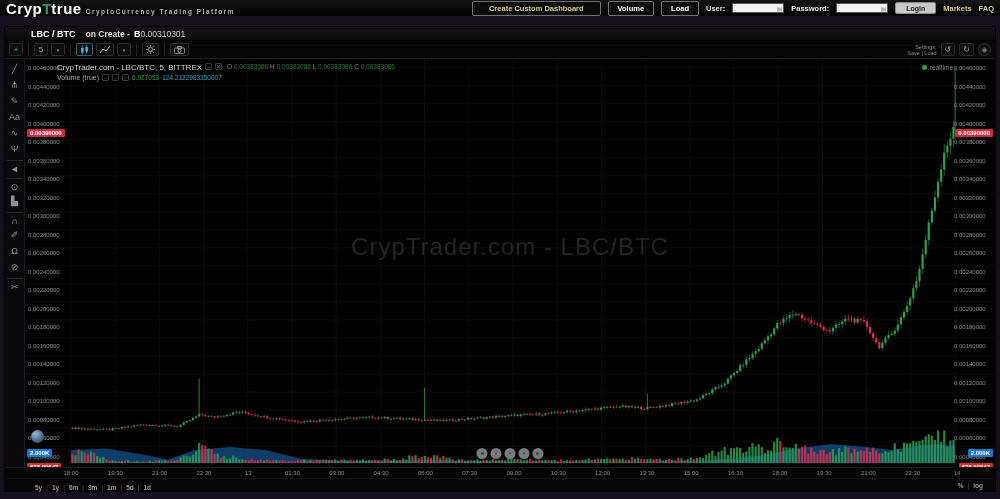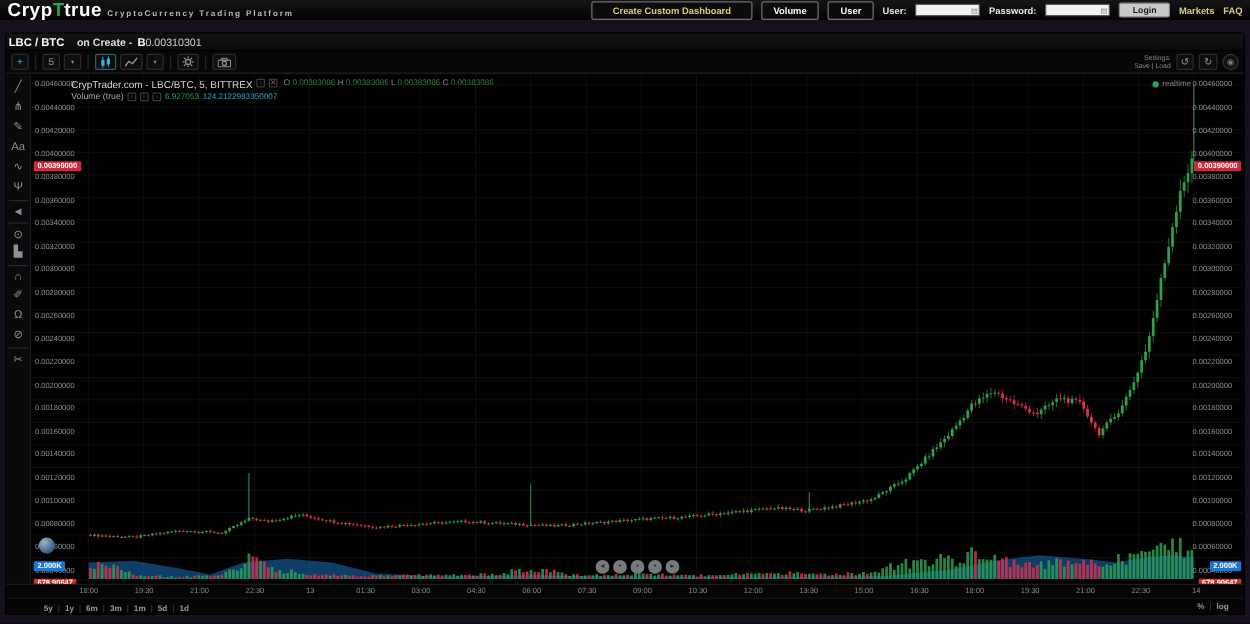--- a/index.html
+++ b/index.html
@@ -22,21 +22,21 @@
   .hinput { width:52px; height:10px; background:#f2f2f2; border:1px solid #555; border-radius:1px; position:relative; }
   .hinput .grip { position:absolute; right:1px; top:1px; font-size:6px; color:#888; line-height:8px; }
   .login-btn { background:#c9c9c9; border:1px solid #888; border-radius:2px; color:#1a1a1a;
     font-size:7px; font-weight:bold; padding:1.5px 10px; cursor:pointer; }
   .hlink { color:#d8cc82; font-size:7.5px; font-weight:bold; cursor:pointer; white-space:nowrap; }
 
   
   .widget { position:absolute; left:4px; right:4px; top:26px; bottom:7px;
     background:#050505; border:1px solid #000; border-radius:3px 3px 0 0; }
   .widget-title { height:14px; background:linear-gradient(#141414,#0a0a0a); display:flex; align-items:center;
-    padding:0 4px 0 2px; border-bottom:1px solid #000; }
+    padding:0 4px 0 26px; border-bottom:1px solid #000; }
   .widget-title .pair { color:#fff; font-size:9px; font-weight:bold; margin-right:10px; }
   .widget-title .exch { color:#ddd; font-size:8.5px; font-weight:bold; }
   .widget-title .bsym { color:#fff; font-size:9px; font-weight:bold; margin-left:4px; }
   .widget-title .tprice { color:#cfcfcf; font-size:8.5px; }
 
   
   .chart-toolbar { height:18px; background:#070707; border-bottom:1px solid #1e1e1e;
     display:flex; align-items:center; padding:0 4px; gap:3px; }
   .tbtn { min-width:14px; height:13px; background:#0e0e0e; border:1px solid #2a2a2a; border-radius:2px;
     color:#9a9a9a; font-size:8px; display:flex; align-items:center; justify-content:center; cursor:pointer; padding:0 3px; }
@@ -110,21 +110,21 @@
   <div class="top-header">
     <div class="logo">
       <span class="l1">Cryp</span>
         <span class="l2">T</span>
         <span class="l3">true</span>
       <span class="tagline">CryptoCurrency Trading Platform</span>
     </div>
     <div class="header-right">
       <button class="hbtn gold">Create Custom Dashboard</button>
       <button class="hbtn">Volume</button>
-      <button class="hbtn">User</button>
+      <button class="hbtn">Load</button>
       <span class="hlabel">User:</span>
       <span class="hinput">
           <span class="grip">▤</span>
         </span>
       <span class="hlabel">Password:</span>
       <span class="hinput">
           <span class="grip">▤</span>
         </span>
       <button class="login-btn">Login</button>
       <span class="hlink">Markets</span>
@@ -1128,20 +1128,21 @@
             <rect x="926.2041958041958" y="390.82938867847616" width="2.197902097902098" height="23.170611321523836" fill="#2f9e4f" opacity="0.85"></rect>
             <line x1="930.451048951049" y1="62.502103086323885" x2="930.451048951049" y2="88.90857852236275" stroke="#2f9e4f" stroke-width="0.6"></line>
             <rect x="929.3020979020979" y="68.7273444039393" width="2.197902097902098" height="12.008995817513451" fill="#2f9e4f"></rect>
             <rect x="929.3020979020979" y="390.3274713390805" width="2.197902097902098" height="23.67252866091949" fill="#2f9e4f" opacity="0.85"></rect>
             <line x1="174.47" y1="327.125" x2="174.47" y2="364.125" stroke="#2f9e4f" stroke-width="0.8"></line>
             <line x1="400.40000000000003" y1="336.375" x2="400.40000000000003" y2="369.675" stroke="#2f9e4f" stroke-width="0.8"></line>
             <line x1="623.672" y1="342.84999999999997" x2="623.672" y2="357.40333333333325" stroke="#2f9e4f" stroke-width="0.8"></line>
             <line x1="932" y1="8" x2="932" y2="72.75000000000001" stroke="#2f9e4f" stroke-width="0.8"></line>
           </svg>
 
+        <div class="watermark">CrypTrader.com - LBC/BTC</div>
 
         <div class="legend">
           <div class="legend-line1">
             <span>CrypTrader.com - LBC/BTC, 5, BITTREX</span>
             <span class="legend-ico">▫</span>
             <span class="legend-ico">✕</span>
             <span class="ohlc">
               <span>O</span> <b>0.00383086</b>
               <span>H</span> <b>0.00383086</b>
               <span>L</span> <b>0.00383086</b>

